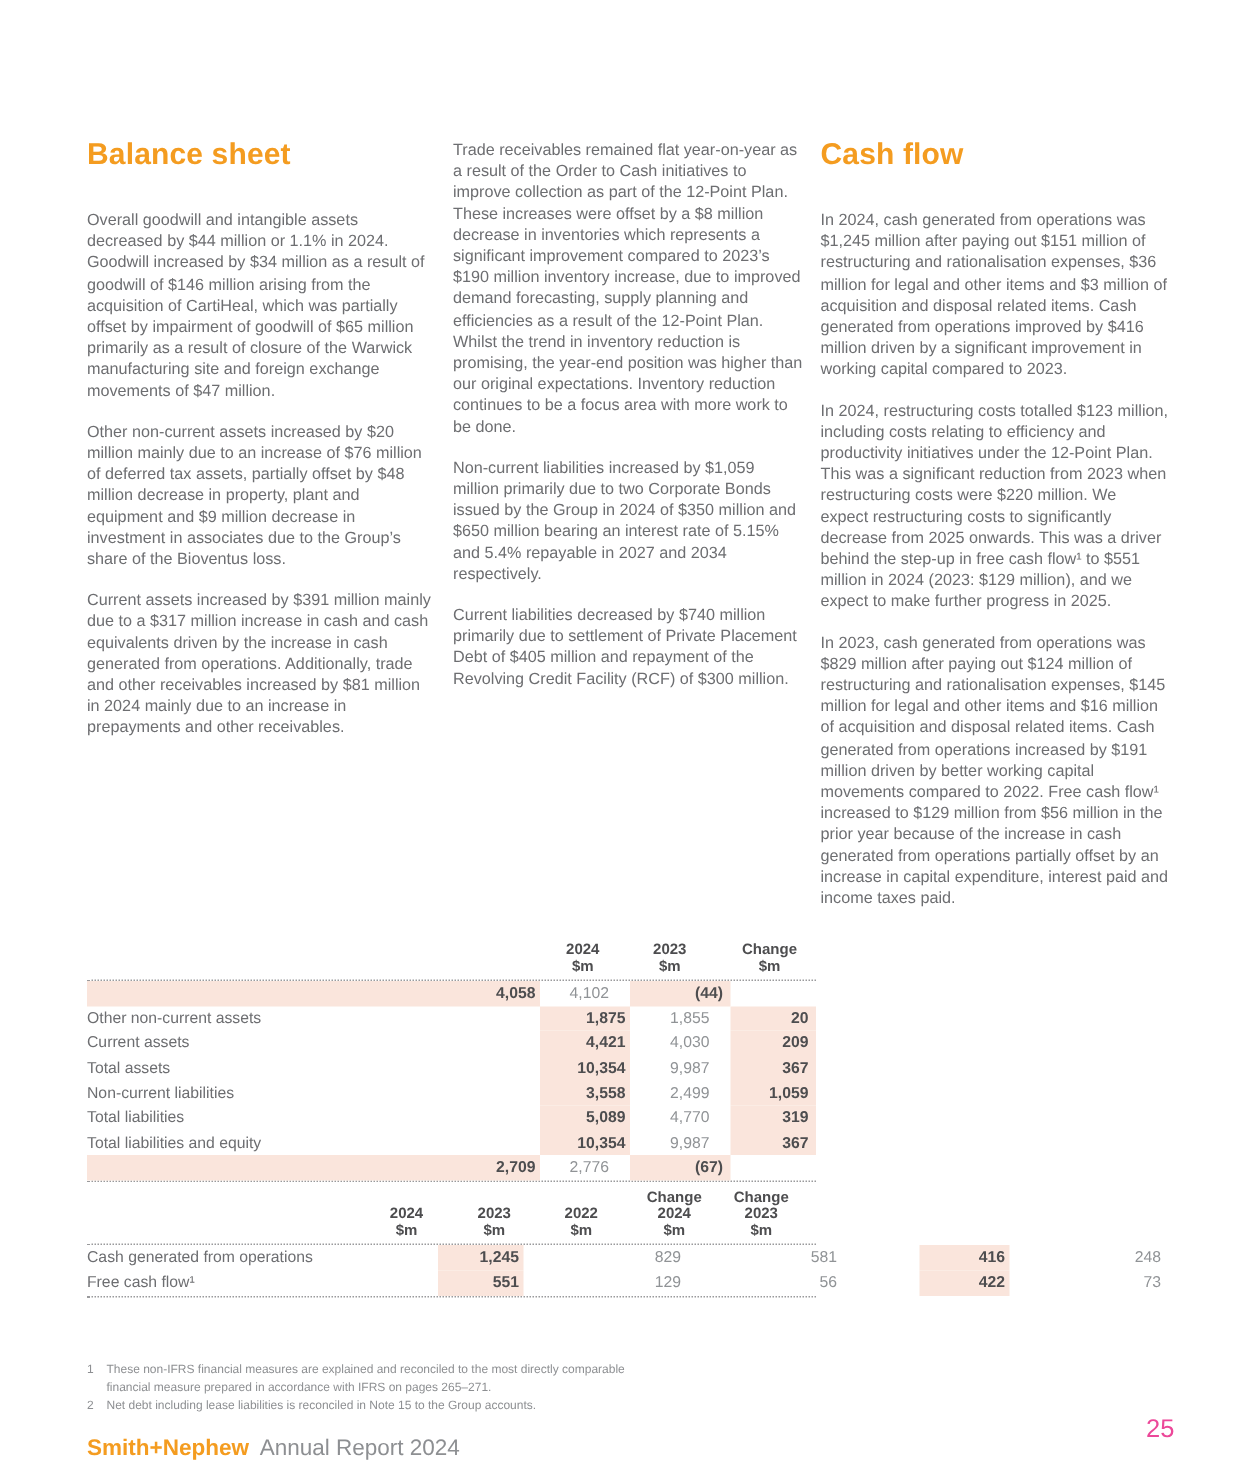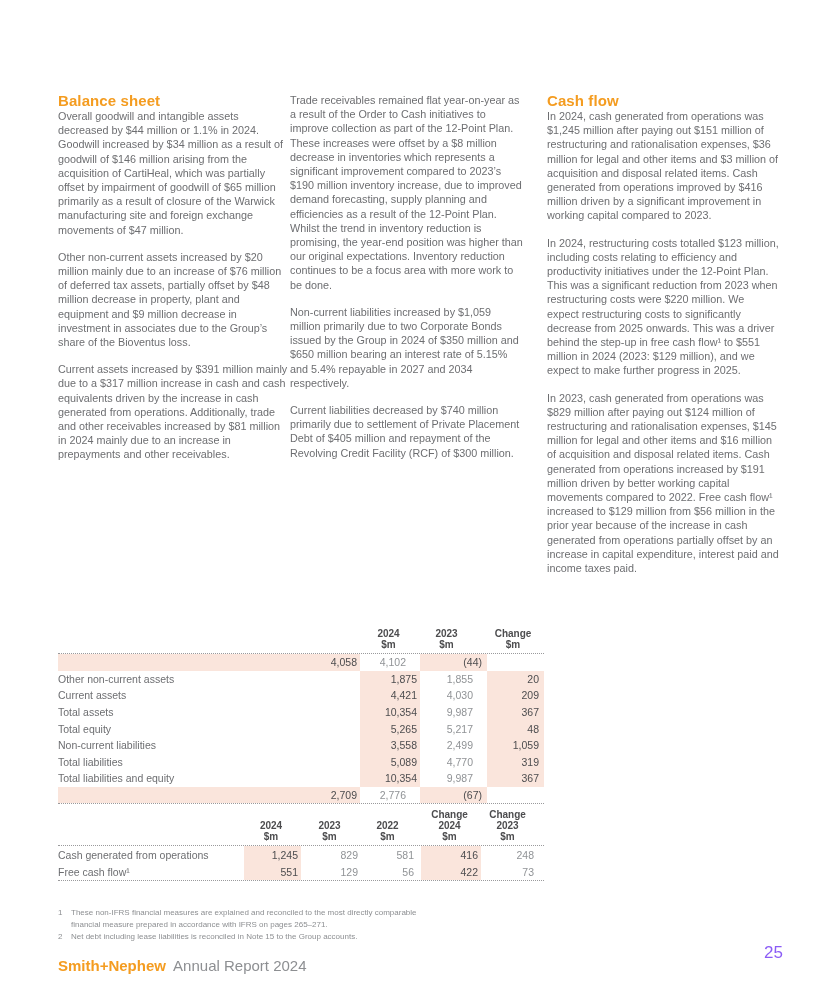--- a/index.html
+++ b/index.html
@@ -11,29 +11,29 @@
     width: 825px;
     height: 984px;
     background: #ffffff;
     overflow: hidden;
     margin: 0 auto;
   }
 
   
   .col { position: absolute; top: 92px; width: 232px; }
   .col-1 { left: 58px; width: 230px; }
-  .col-2 { left: 290px; top: 93px; width: 234px; }
+  .col-2 { left: 302px; top: 93px; width: 234px; }
   .col-3 { left: 547px; width: 232px; }
 
   .section-heading {
-    font-size: 15px;
+    font-size: 20px;
     font-weight: bold;
     color: #F49C20;
     letter-spacing: 0.1px;
-    margin: 0 0 0 0;
+    margin: 0 0 25px 0;
   }
   .col p {
     font-size: 10.8px;
     line-height: 14.2px;
     color: #6D6E71;
     margin: 0 0 13px 0;
   }
 
   
   .tables { position: absolute; left: 58px; top: 628px; width: 486px; }
@@ -50,29 +50,29 @@
   .th {
     text-align: center;
     font-size: 10px;
     line-height: 11px;
     font-weight: bold;
     color: #4D4D4F;
   }
   .th span { display: block; }
 
   .t-row { align-items: stretch; height: 16.6px; font-size: 10.5px; }
-  .t2 .t-row { height: 17px; }
+  .t2 .t-row { height: 17px; gap: 48px; }
   .cell {
     display: flex;
     align-items: center;
     justify-content: flex-end;
     white-space: nowrap;
   }
   .cell.label { justify-content: flex-start; color: #6D6E71; }
-  .num-bold { font-weight: normal; color: #4D4D4F; }
+  .num-bold { font-weight: bold; color: #4D4D4F; }
   .num-light { color: #909396; }
   .hl { background: #FAE5DC; }
 
   .pad3  { padding-right: 3px; }
   .pad5  { padding-right: 5px; }
   .pad7  { padding-right: 7px; }
   .pad10 { padding-right: 10px; }
   .pad14 { padding-right: 14px; }
 
   .t-body { border-bottom: 1px dotted #9a9a9c; }
@@ -98,21 +98,21 @@
     color: #8D8F92;
   }
   .footer .brand { color: #F49C20; font-weight: bold; }
   .footer span + span { margin-left: 3px; }
 
   .page-number {
     position: absolute;
     right: 42px;
     top: 943px;
     font-size: 17px;
-    color: #8b5cf6;
+    color: #ec4899;
   }
 </style>
 </head>
 <body>
 
 <div class="page">
 
   <div class="col col-1">
     <h2 class="section-heading">Balance sheet</h2>
     <p>Overall goodwill and intangible assets decreased by $44 million or 1.1% in 2024. Goodwill increased by $34 million as a result of goodwill of $146 million arising from the acquisition of CartiHeal, which was partially offset by impairment of goodwill of $65 million primarily as a result of closure of the Warwick manufacturing site and foreign exchange movements of $47 million.</p>
@@ -167,26 +167,20 @@
           <div class="cell label">Current assets</div>
           <div class="cell num-bold hl pad3">4,421</div>
           <div class="cell num-light pad14">4,030</div>
           <div class="cell num-bold hl pad5">209</div>
         </div>
         <div class="t-row">
           <div class="cell label">Total assets</div>
           <div class="cell num-bold hl pad3">10,354</div>
           <div class="cell num-light pad14">9,987</div>
           <div class="cell num-bold hl pad5">367</div>
-        </div>
-        <div class="t-row">
-          <div class="cell label">Total equity</div>
-          <div class="cell num-bold hl pad3">5,265</div>
-          <div class="cell num-light pad14">5,217</div>
-          <div class="cell num-bold hl pad5">48</div>
         </div>
         <div class="t-row">
           <div class="cell label">Non-current liabilities</div>
           <div class="cell num-bold hl pad3">3,558</div>
           <div class="cell num-light pad14">2,499</div>
           <div class="cell num-bold hl pad5">1,059</div>
         </div>
         <div class="t-row">
           <div class="cell label">Total liabilities</div>
           <div class="cell num-bold hl pad3">5,089</div>

